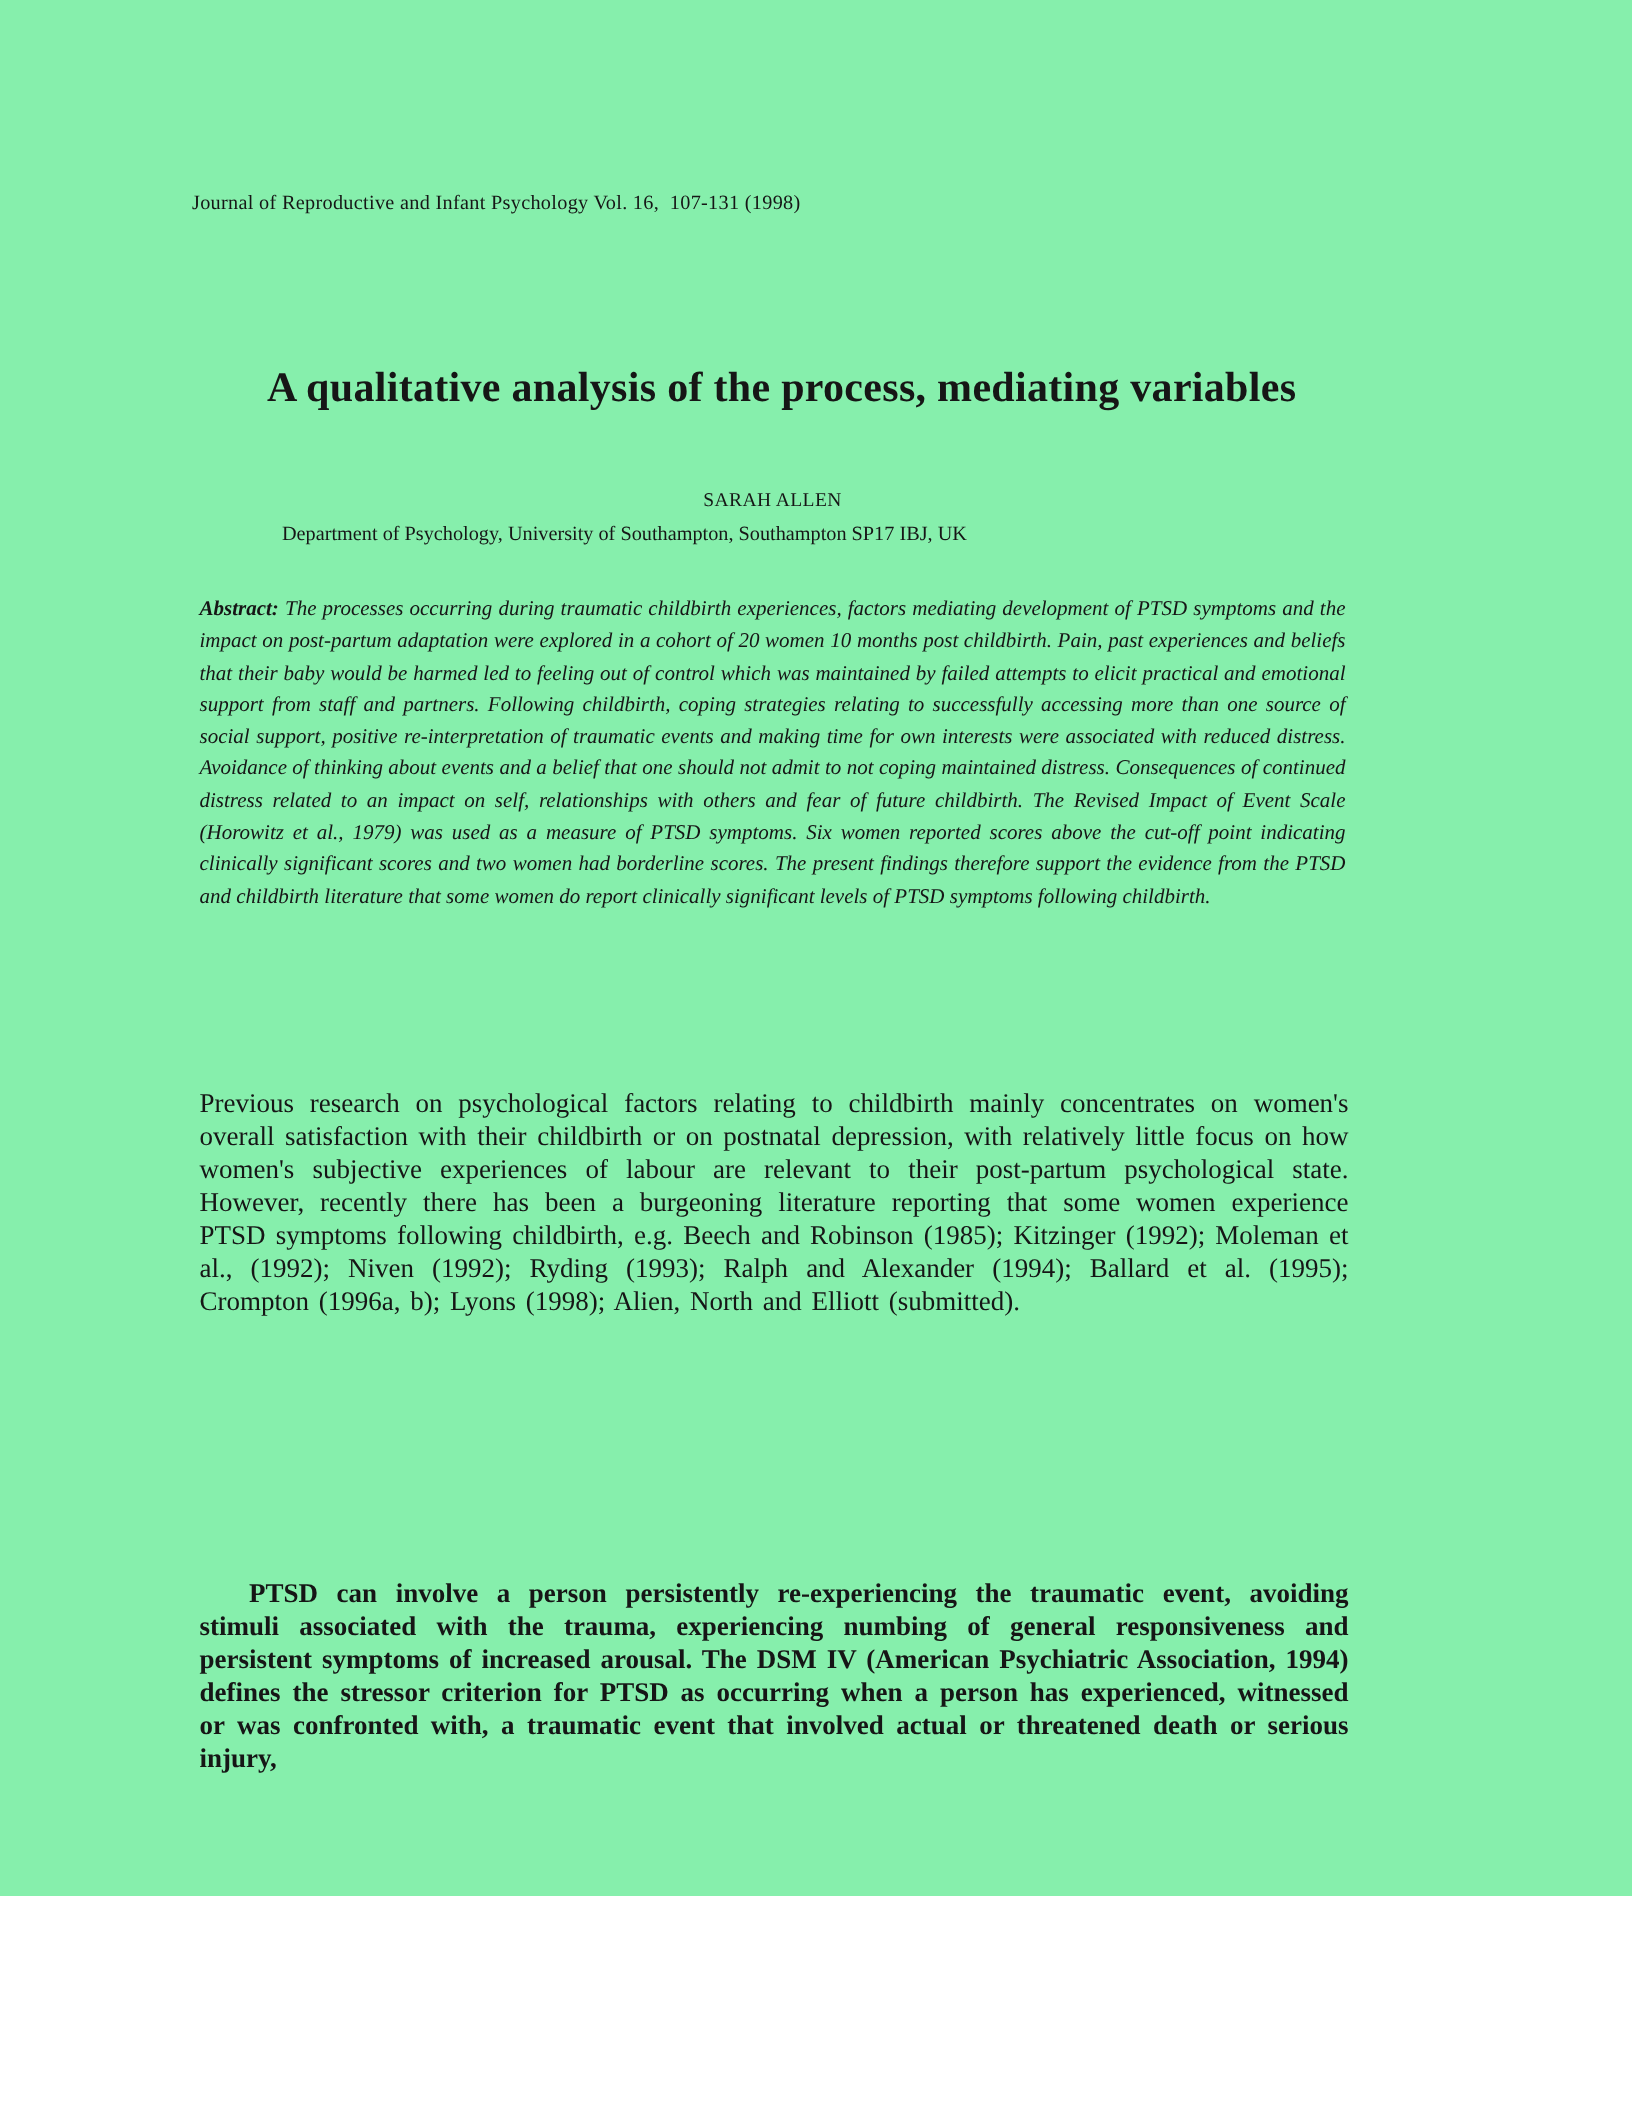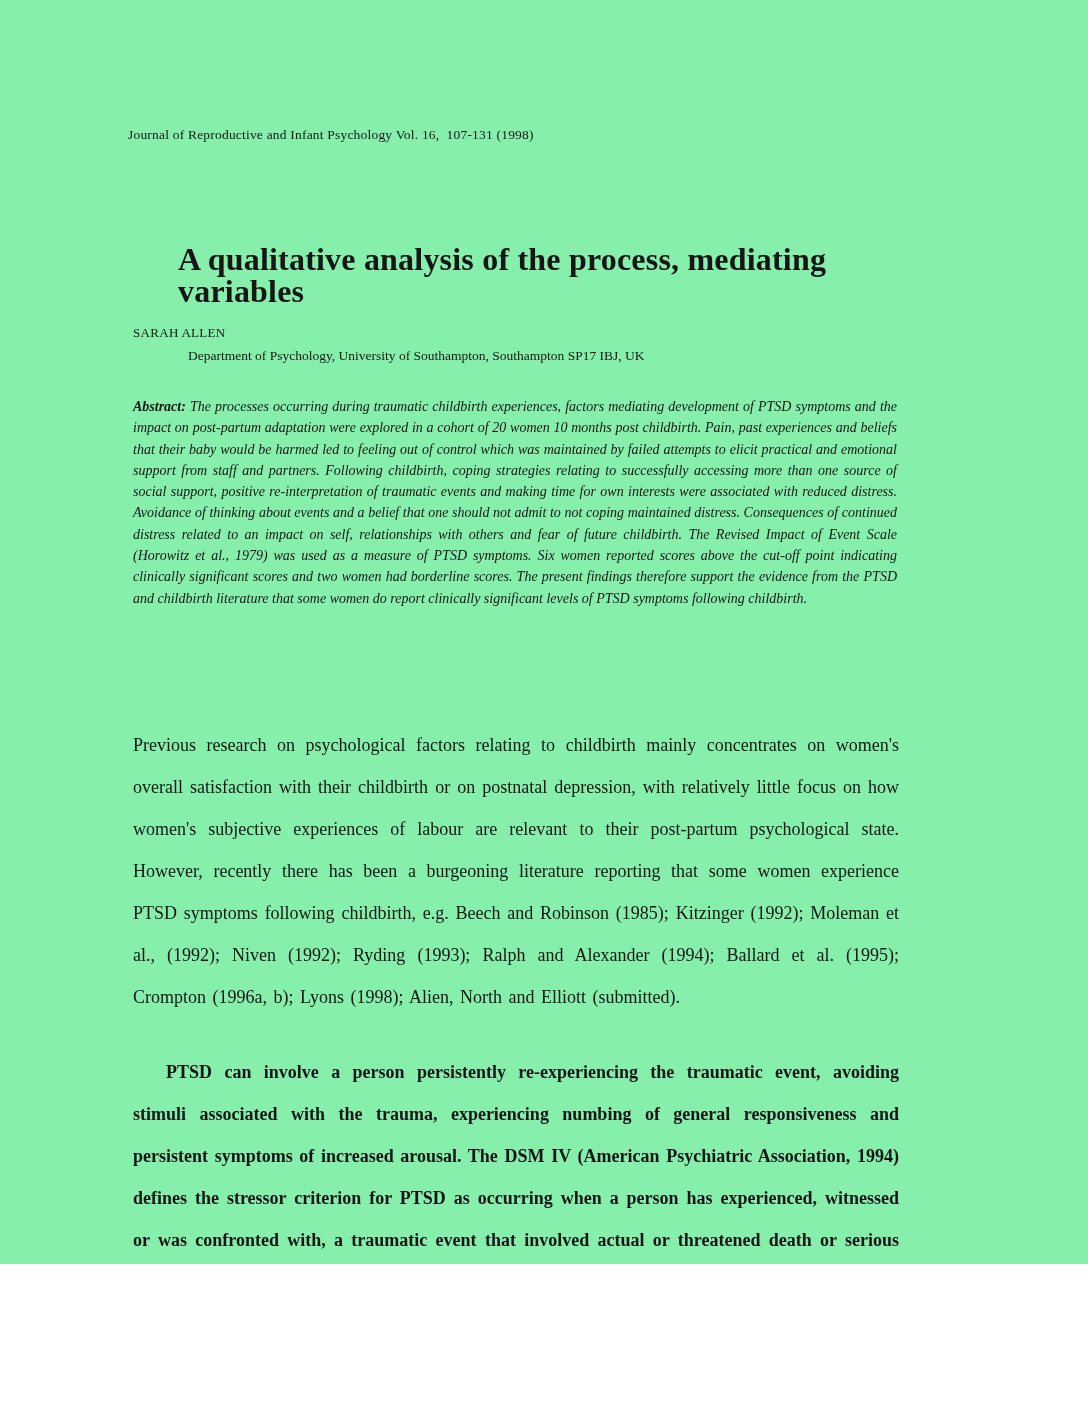--- a/index.html
+++ b/index.html
@@ -23,33 +23,33 @@
     font-size: 13.5px;
     letter-spacing: 0.2px;
     white-space: nowrap;
   }
   .title {
     position: absolute;
     left: 133px;
     top: 243px;
     width: 764px;
     margin: 0;
-    font-size: 32px;
+    font-size: 28px;
     font-weight: bold;
     line-height: 32px;
     letter-spacing: 0.2px;
   }
   .title .t1 { display: block; padding-left: 45px; }
   .title .t2 { display: block; padding-left: 60px; }
   .author {
     position: absolute;
     left: 133px;
     top: 325px;
     width: 764px;
-    text-align: left;
+    text-align: center;
     font-size: 13px;
     letter-spacing: 0.3px;
   }
   .affiliation {
     position: absolute;
     left: 188px;
     top: 348px;
     font-size: 13.5px;
     white-space: nowrap;
     text-align: center;
@@ -75,21 +75,21 @@
     text-align: center;
     font-size: 18.5px;
     font-weight: bold;
   }
   .body-para {
     position: absolute;
     left: 133px;
     width: 766px;
     margin: 0;
     font-size: 18px;
-    line-height: 42px;
+    line-height: 22px;
     text-align: justify;
     word-spacing: 2px;
   }
   .para1 { top: 724px; }
   .para2 { top: 1051px; text-indent: 33px; font-weight: bold; }
   .footer {
     position: absolute;
     left: 0;
     top: 1301px;
     width: 1088px;

